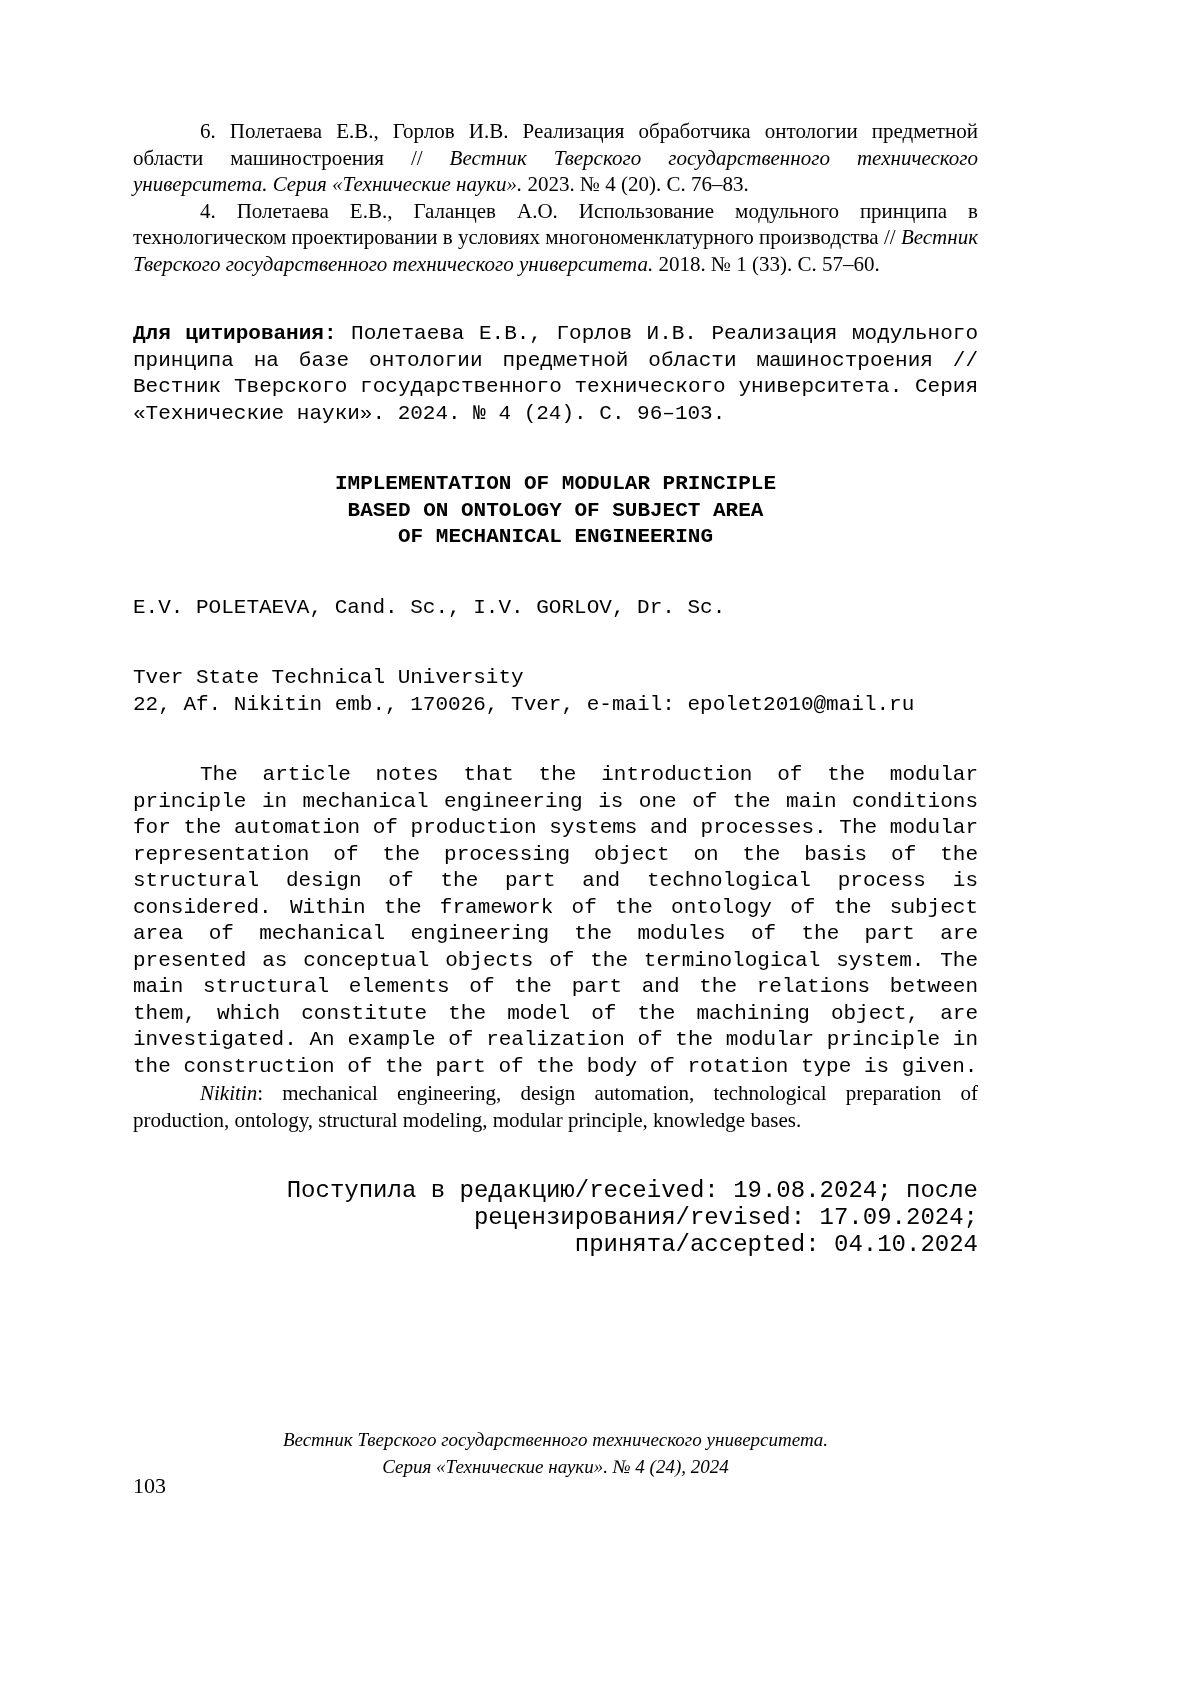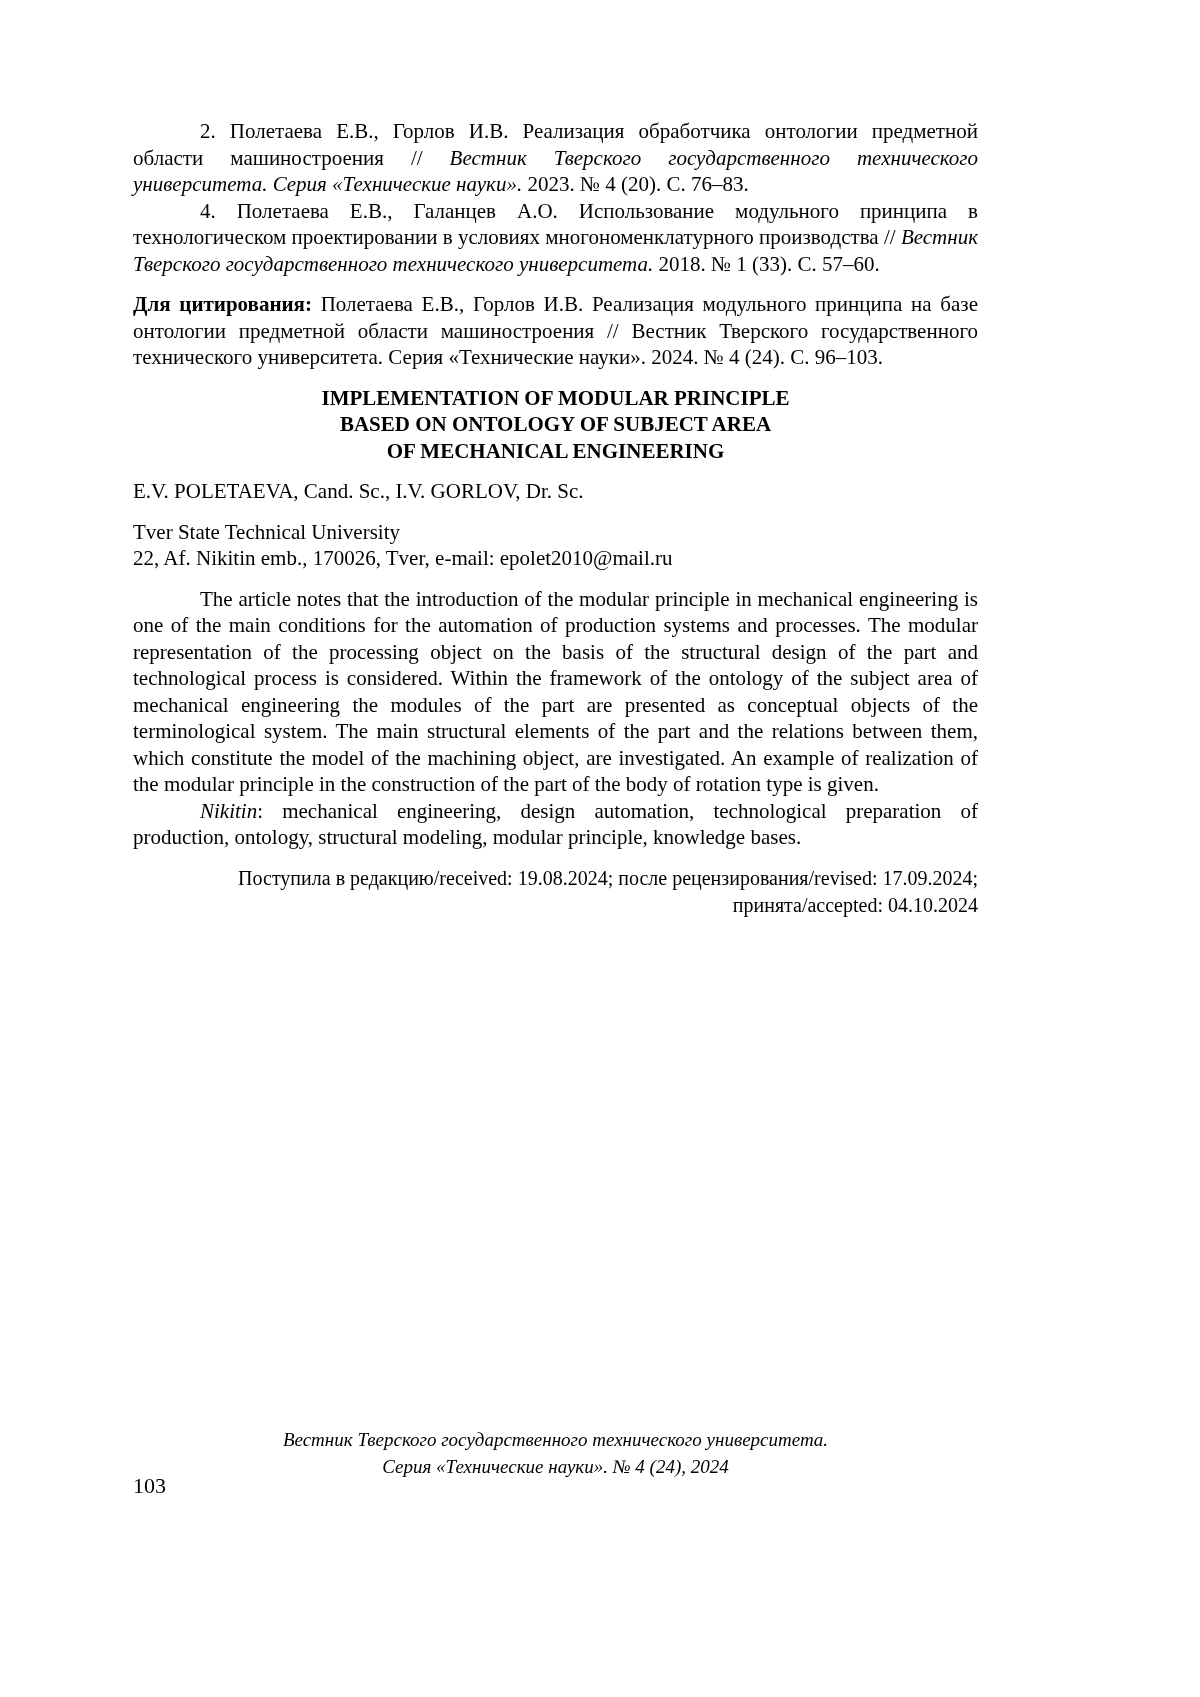--- a/index.html
+++ b/index.html
@@ -16,26 +16,26 @@
     position: absolute;
     left: 133px;
     top: 118px;
     width: 845px;
     font-size: 21px;
     line-height: 26.5px;
   }
   p, .block { margin: 0; padding: 0; }
   .justify { text-align: justify; }
   .indent  { text-indent: 67px; }
-  .gap     { margin-top: 14px; }
+  .gap     { margin-top: 44px; font-family: Liberation Mono, monospace; }
   .bold    { font-weight: bold; }
   .it      { font-style: italic; }
   .center  { }
   .title-block { font-weight: bold; text-align: center; }
-  .dates   { text-align: right; font-size: 20px; line-height: 27px; }
+  .dates   { text-align: right; font-size: 24px; line-height: 27px; }
   .footer {
     position: absolute;
     left: 133px;
     top: 1426px;
     width: 845px;
     text-align: center;
     font-style: italic;
     font-size: 19px;
     line-height: 27px;
   }
@@ -48,21 +48,21 @@
     font-size: 22px;
     line-height: 27px;
   }
 </style>
 </head>
 <body>
 
 <div class="page">
   <div class="content">
 
-    <p class="justify indent"><span>2. Полетаева Е.В., Горлов И.В. Реализация обработчика онтологии предметной области машиностроения // </span><span class="it">Вестник Тверского государственного технического университета. Серия «Технические науки».</span><span> 2023. № 4 (20). С. 76–83.</span></p>
+    <p class="justify indent"><span>6. Полетаева Е.В., Горлов И.В. Реализация обработчика онтологии предметной области машиностроения // </span><span class="it">Вестник Тверского государственного технического университета. Серия «Технические науки».</span><span> 2023. № 4 (20). С. 76–83.</span></p>
 
     <p class="justify indent"><span>4. Полетаева Е.В., Галанцев А.О. Использование модульного принципа в технологическом проектировании в условиях многономенклатурного производства // </span><span class="it">Вестник Тверского государственного технического университета.</span><span> 2018. № 1 (33). С. 57–60.</span></p>
 
     <p class="justify gap"><span class="bold">Для цитирования:</span><span> Полетаева Е.В., Горлов И.В. Реализация модульного принципа на базе онтологии предметной области машиностроения // Вестник Тверского государственного технического университета. Серия «Технические науки». 2024. № 4 (24). С. 96–103.</span></p>
 
     <div class="title-block gap">
       <div class="block">IMPLEMENTATION OF MODULAR PRINCIPLE</div>
       <div class="block">BASED ON ONTOLOGY OF SUBJECT AREA</div>
       <div class="block">OF MECHANICAL ENGINEERING</div>
     </div>

